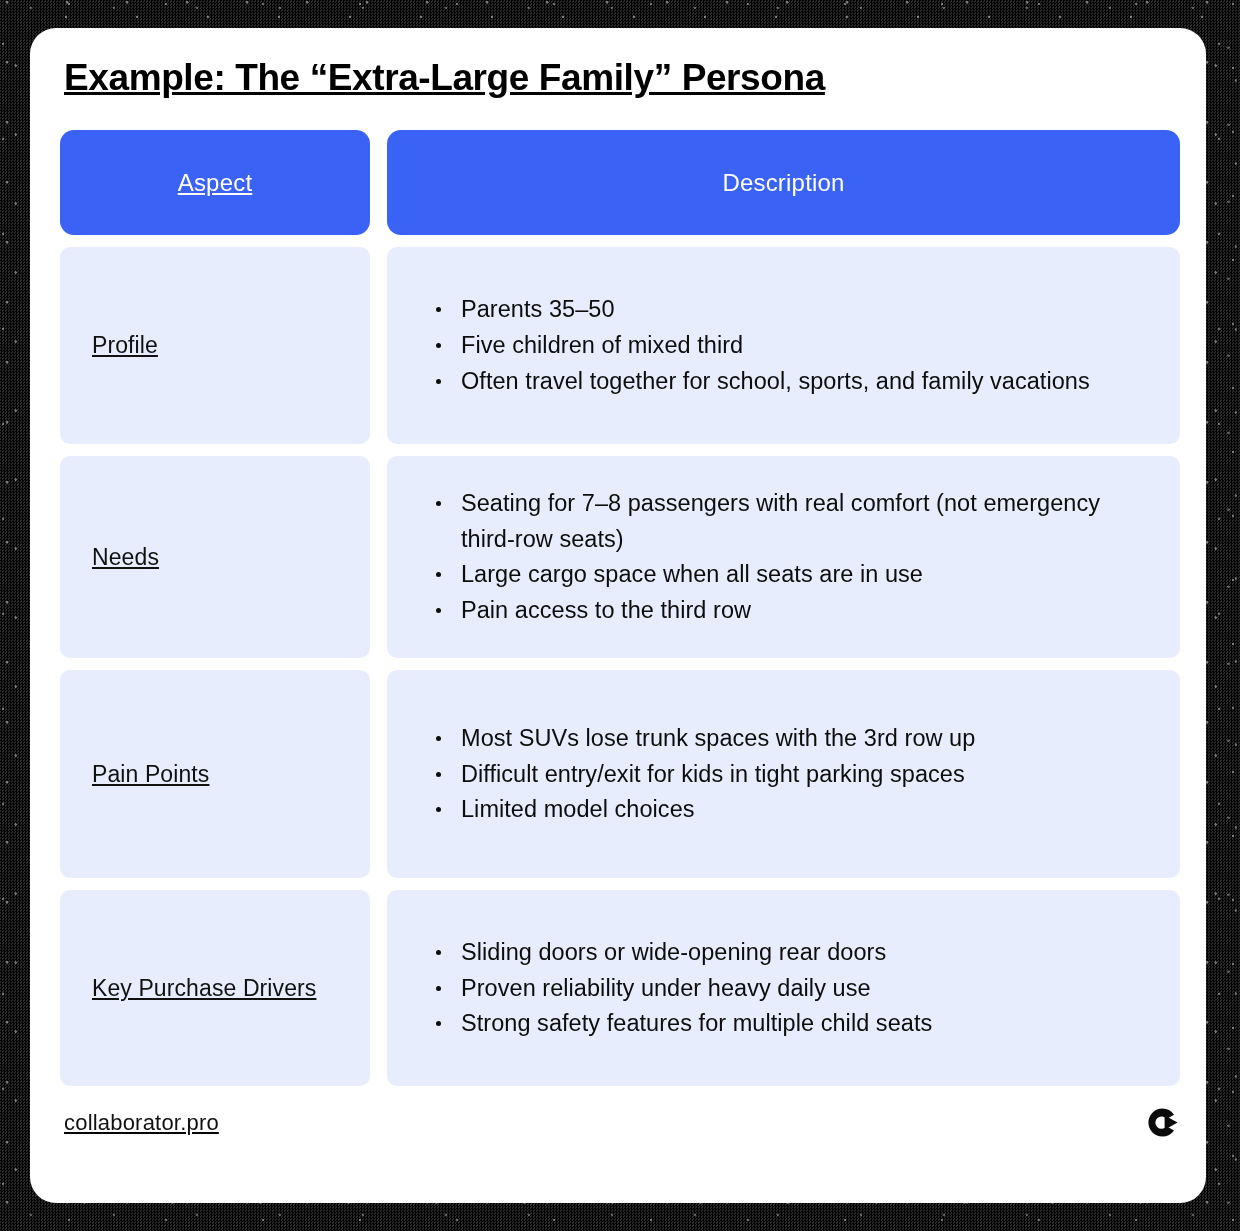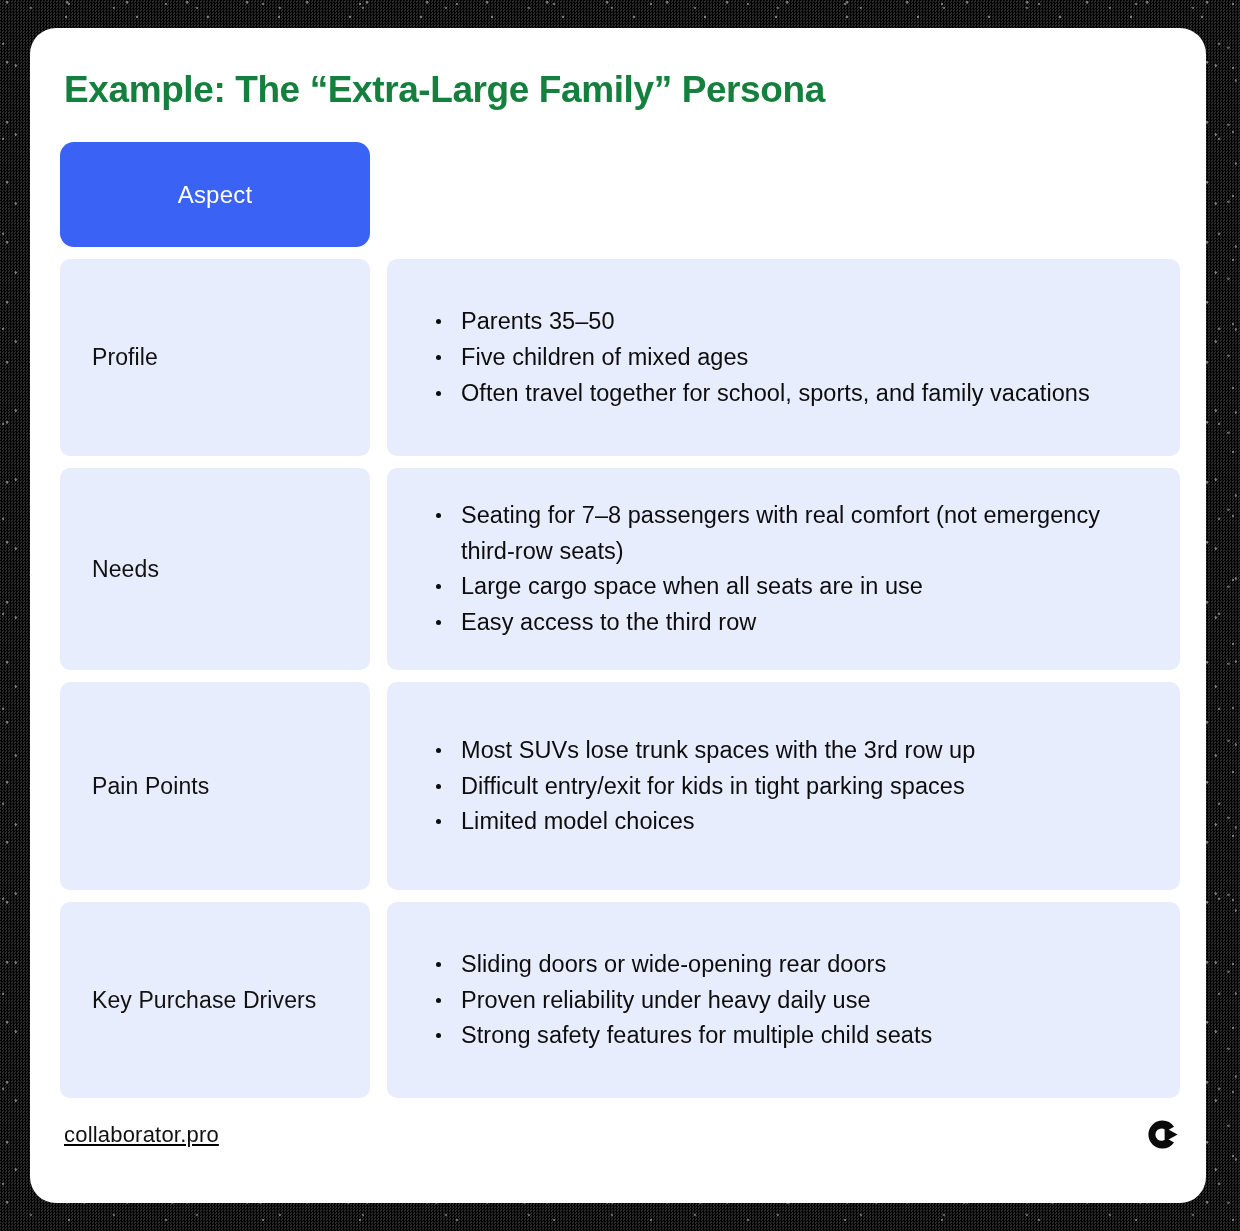--- a/index.html
+++ b/index.html
@@ -55,40 +55,41 @@
     height: 1175px;
     background: #ffffff;
     border-radius: 26px;
     padding: 0 30px;
   }
 
   
   .page-title {
     font-size: 37px;
     font-weight: 600;
-    color: #15803d;
+    color: #000000;
     letter-spacing: -0.4px;
-    padding-top: 40px;
+    padding-top: 28px;
     padding-left: 4px;
     line-height: 1.2;
+    text-decoration: underline;
   }
 
   
   .table {
     margin-top: 30px;
     width: 1120px;
   }
 
   .row {
     display: flex;
     gap: 17px;
     margin-bottom: 12px;
   }
 
-  .col-aspect { width: 310px; flex: 0 0 310px; }
+  .col-aspect { width: 310px; flex: 0 0 310px; text-decoration: underline; }
   .col-desc   { flex: 1 1 auto; }
 
   
   .head-cell {
     background: #3a62f5;
     color: #ffffff;
     border-radius: 14px;
     height: 105px;
     display: flex;
     align-items: center;
@@ -169,40 +170,41 @@
 
 <div class="frame">
   <div class="card">
 
     <h1 class="page-title">Example: The “Extra-Large Family” Persona</h1>
 
     <div class="table">
 
       <div class="row">
         <div class="head-cell col-aspect">Aspect</div>
+        <div class="head-cell col-desc">Description</div>
       </div>
 
       <div class="row r-profile">
         <div class="body-cell aspect-cell col-aspect">Profile</div>
         <div class="body-cell desc-cell col-desc">
           <ul class="bullets">
             <li>Parents 35–50</li>
-            <li>Five children of mixed ages</li>
+            <li>Five children of mixed third</li>
             <li>Often travel together for school, sports, and family vacations</li>
           </ul>
         </div>
       </div>
 
       <div class="row r-needs">
         <div class="body-cell aspect-cell col-aspect">Needs</div>
         <div class="body-cell desc-cell col-desc">
           <ul class="bullets">
             <li>Seating for 7–8 passengers with real comfort (not emergency third-row seats)</li>
             <li>Large cargo space when all seats are in use</li>
-            <li>Easy access to the third row</li>
+            <li>Pain access to the third row</li>
           </ul>
         </div>
       </div>
 
       <div class="row r-pain">
         <div class="body-cell aspect-cell col-aspect">Pain Points</div>
         <div class="body-cell desc-cell col-desc">
           <ul class="bullets">
             <li>Most SUVs lose trunk spaces with the 3rd row up</li>
             <li>Difficult entry/exit for kids in tight parking spaces</li>

